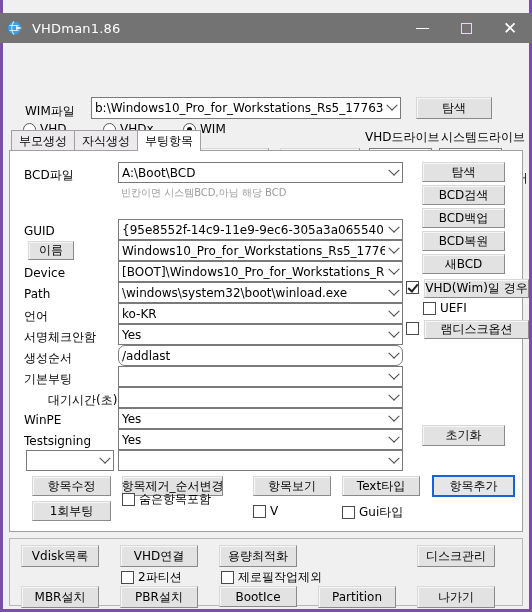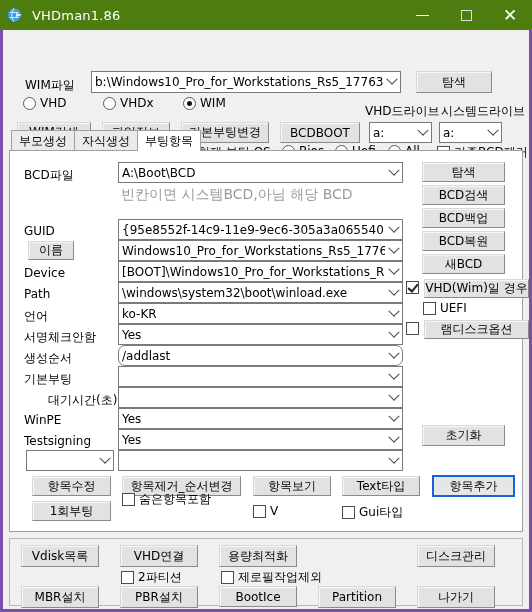--- a/index.html
+++ b/index.html
@@ -14,23 +14,23 @@
     width: 532px; height: 612px;
     background: #f0f0f0;
     border-left: 3px solid #7b4ea8;
     border-right: 3px solid #7b4ea8;
     border-bottom: 3px solid #7b4ea8;
     display: flex; flex-direction: column;
     position: relative;
   }
   
   .titlebar {
-    height: 30px; background: #4d7c0f;
+    height: 30px; background: #737373;
     display: flex; align-items: center;
-    margin: 0 -3px;
+    margin: 13px -3px;
     flex: none;
   }
   .tb-icon { width: 18px; height: 18px; margin-left: 6px; position: relative; flex: none; }
   .tb-icon svg { display:block; }
   .tb-title {
     color: #ffffff; font-size: 13px; margin-left: 8px;
     letter-spacing: .2px; white-space: nowrap;
   }
   .tb-spacer { flex: 1; }
   .tb-btn {
@@ -105,21 +105,21 @@
 
   .panel {
     position: absolute; left: 6px; right: 6px;
     background: #ffffff; border: 1px solid #a0a0a0;
   }
   .panel-boot { top: 150px; height: 382px; }
   .panel-bottom {
     position: absolute; left: 6px; right: 6px; top: 538px; height: 68px;
     background: #f0f0f0; border: 1px solid #b8b8b8;
   }
-  .hint { font-size: 14px; color: #9a9a9a; }
+  .hint { font-size: 10px; color: #9a9a9a; }
 </style>
 </head>
 <body>
 
 <div class="window">
 
   <div class="titlebar">
     <div class="tb-icon">
       <svg width="18" height="18" viewBox="0 0 18 18">
         <circle cx="8" cy="9" r="6.5" fill="#2a7fc4"></circle>
@@ -314,21 +314,21 @@
     </div>
 
     <div class="abs chk" style="left:396px; top:171px;">
       <span class="box"></span>
     </div>
     <div class="abs btn" style="left:414px; top:169px; width:105px; height:19px;">램디스크옵션</div>
 
     <div class="abs btn" style="left:412px; top:274px; width:83px; height:21px;">초기화</div>
 
     <div class="abs btn" style="left:22px; top:325px; width:79px; height:20px;">항목수정</div>
-    <div class="abs btn" style="left:112px; top:325px; width:119px; height:20px;">항목제거_순서변경</div>
+    <div class="abs btn" style="left:112px; top:325px; width:101px; height:20px;">항목제거_순서변경</div>
     <div class="abs btn" style="left:243px; top:325px; width:78px; height:20px;">항목보기</div>
     <div class="abs btn" style="left:332px; top:325px; width:78px; height:20px;">Text타입</div>
     <div class="abs btn focused" style="left:422px; top:324px; width:83px; height:22px;">항목추가</div>
 
     <div class="abs btn" style="left:22px; top:350px; width:79px; height:20px;">1회부팅</div>
     <div class="abs chk" style="left:112px; top:340px;">
       <span class="box"></span>
       <span>숨은항목포함</span>
     </div>
     <div class="abs chk" style="left:243px; top:353px;">

